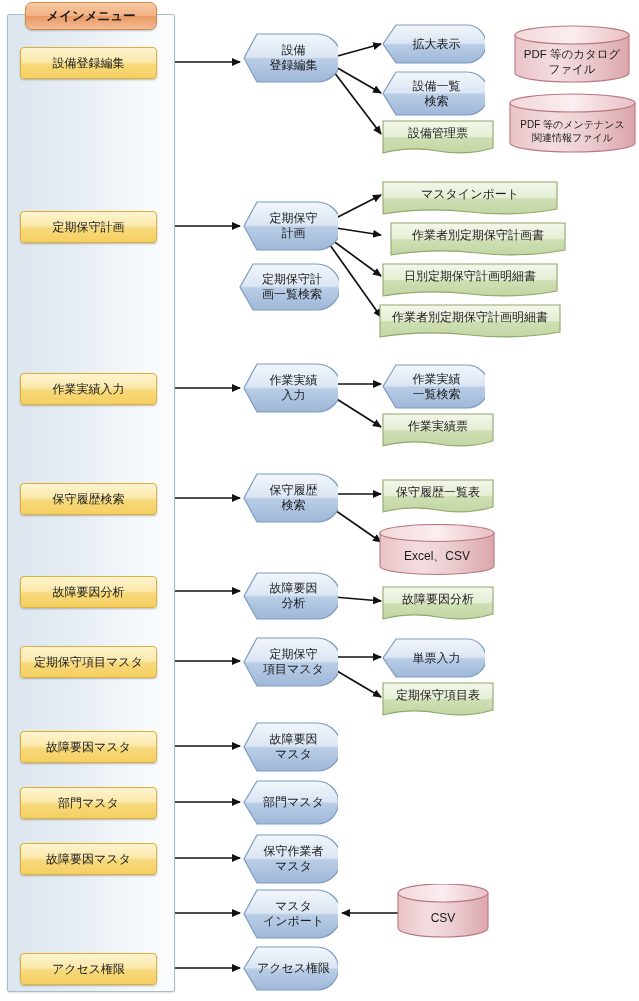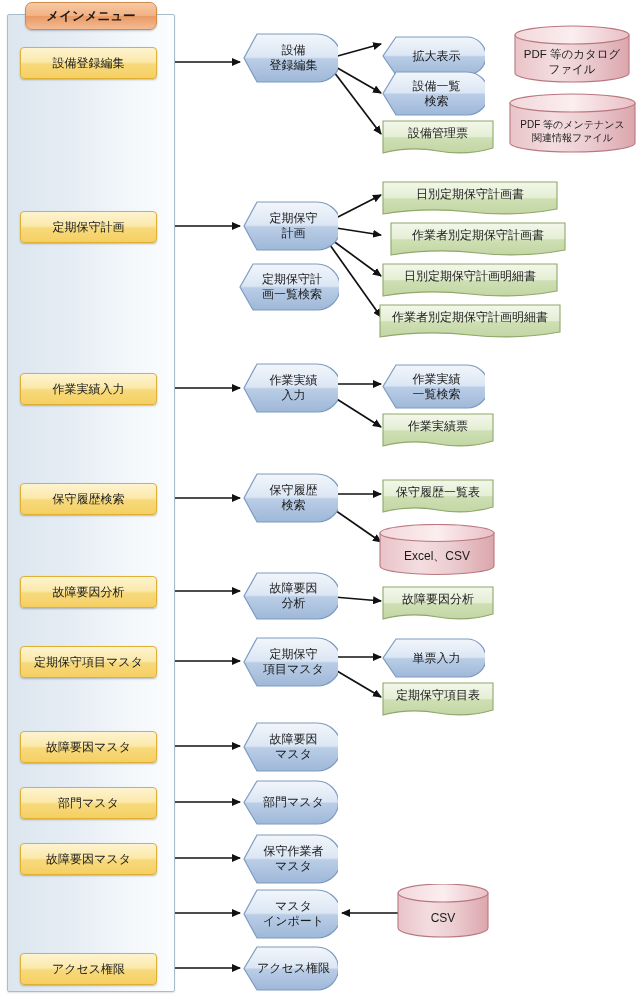--- a/index.html
+++ b/index.html
@@ -265,21 +265,21 @@
 インポート</div>
   </div>
 
   <div class="proc" style="left:243px;top:946px;width:95px;height:45px;">
     <svg width="95" height="45" viewBox="0 0 95 45">
       <path d="M14,1 H74 A16,16 0 0 1 74,44 H14 L1,22.5 Z" fill="url(#pg1)" stroke="#7d9bc1" stroke-width="1.2"></path>
     </svg>
     <div class="lab nowrap">アクセス権限</div>
   </div>
 
-  <div class="proc" style="left:382px;top:24px;width:103px;height:40px;margin-top:12px;">
+  <div class="proc" style="left:382px;top:24px;width:103px;height:40px;">
     <svg width="103" height="40" viewBox="0 0 103 40">
       <path d="M14,1 H85 A14,14 0 0 1 85,39 H14 L1,20 Z" fill="url(#pg1)" stroke="#7d9bc1" stroke-width="1.2"></path>
     </svg>
     <div class="lab nowrap">拡大表示</div>
   </div>
 
   <div class="proc" style="left:382px;top:71px;width:103px;height:45px;">
     <svg width="103" height="45" viewBox="0 0 103 45">
       <path d="M14,1 H85 A16,16 0 0 1 85,44 H14 L1,22.5 Z" fill="url(#pg1)" stroke="#7d9bc1" stroke-width="1.2"></path>
     </svg>
@@ -314,21 +314,21 @@
         </defs>
       <path d="M1,1 H111 V28 Q84,36 56,31 Q28,26 1,33 Z" fill="url(#dg)" stroke="#8fa86b" stroke-width="1.1"></path>
     </svg>
     <div class="lab" style="height:27px;">設備管理票</div>
   </div>
 
   <div class="doc" style="left:382px;top:181px;width:176px;height:37px;">
     <svg width="176" height="37" viewBox="0 0 176 37">
       <path d="M1,1 H175 V28 Q132,36 88,31 Q44,26 1,33 Z" fill="url(#dg)" stroke="#8fa86b" stroke-width="1.1"></path>
     </svg>
-    <div class="lab" style="height:27px;">日別定期保守計画書</div>
+    <div class="lab" style="height:27px;">マスタインポート</div>
   </div>
 
   <div class="doc" style="left:390px;top:222px;width:176px;height:37px;">
     <svg width="176" height="37" viewBox="0 0 176 37">
       <path d="M1,1 H175 V28 Q132,36 88,31 Q44,26 1,33 Z" fill="url(#dg)" stroke="#8fa86b" stroke-width="1.1"></path>
     </svg>
     <div class="lab" style="height:27px;">作業者別定期保守計画書</div>
   </div>
 
   <div class="doc" style="left:382px;top:263px;width:176px;height:37px;">

